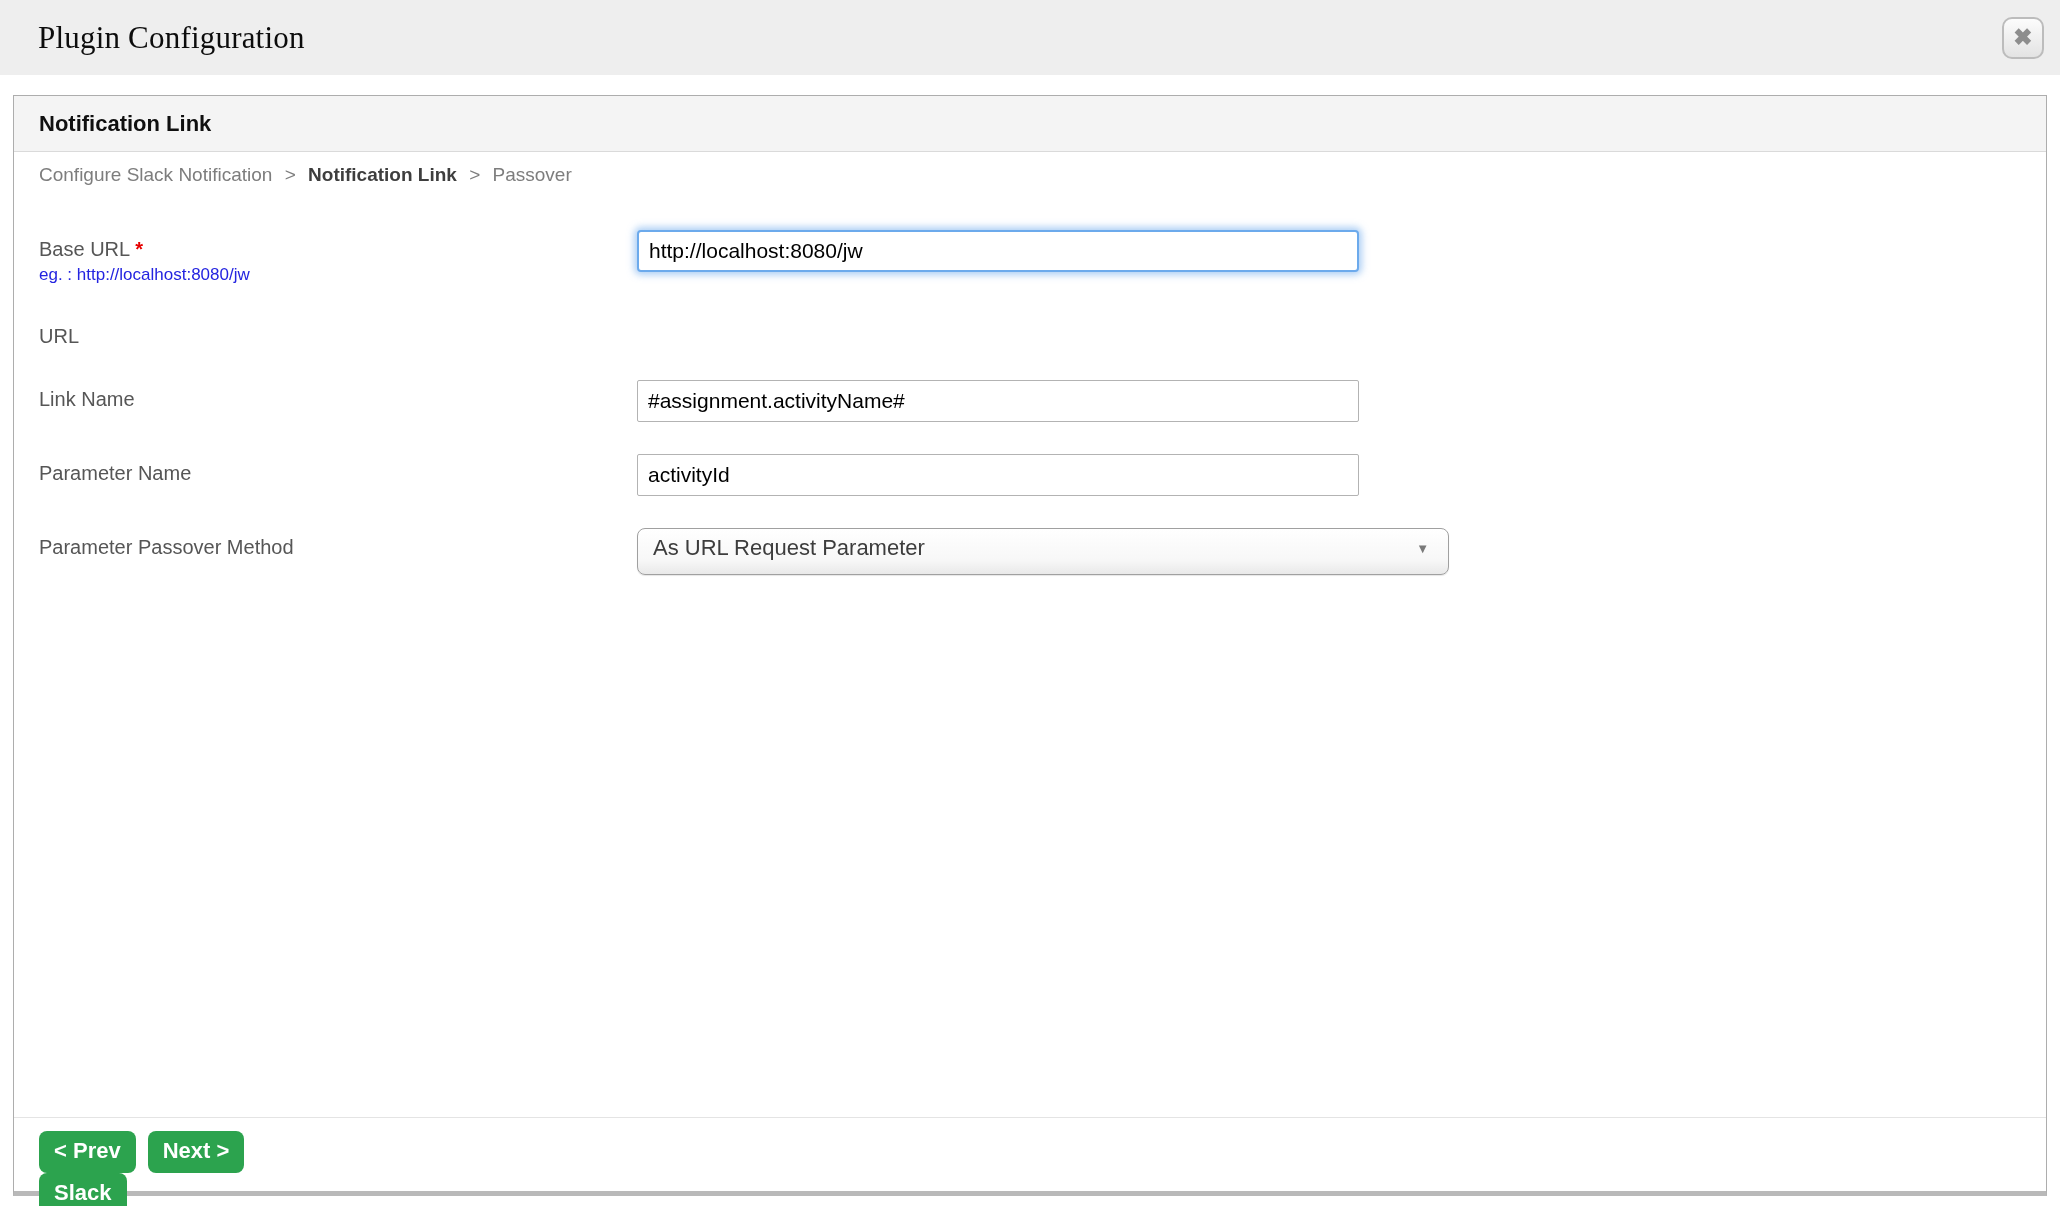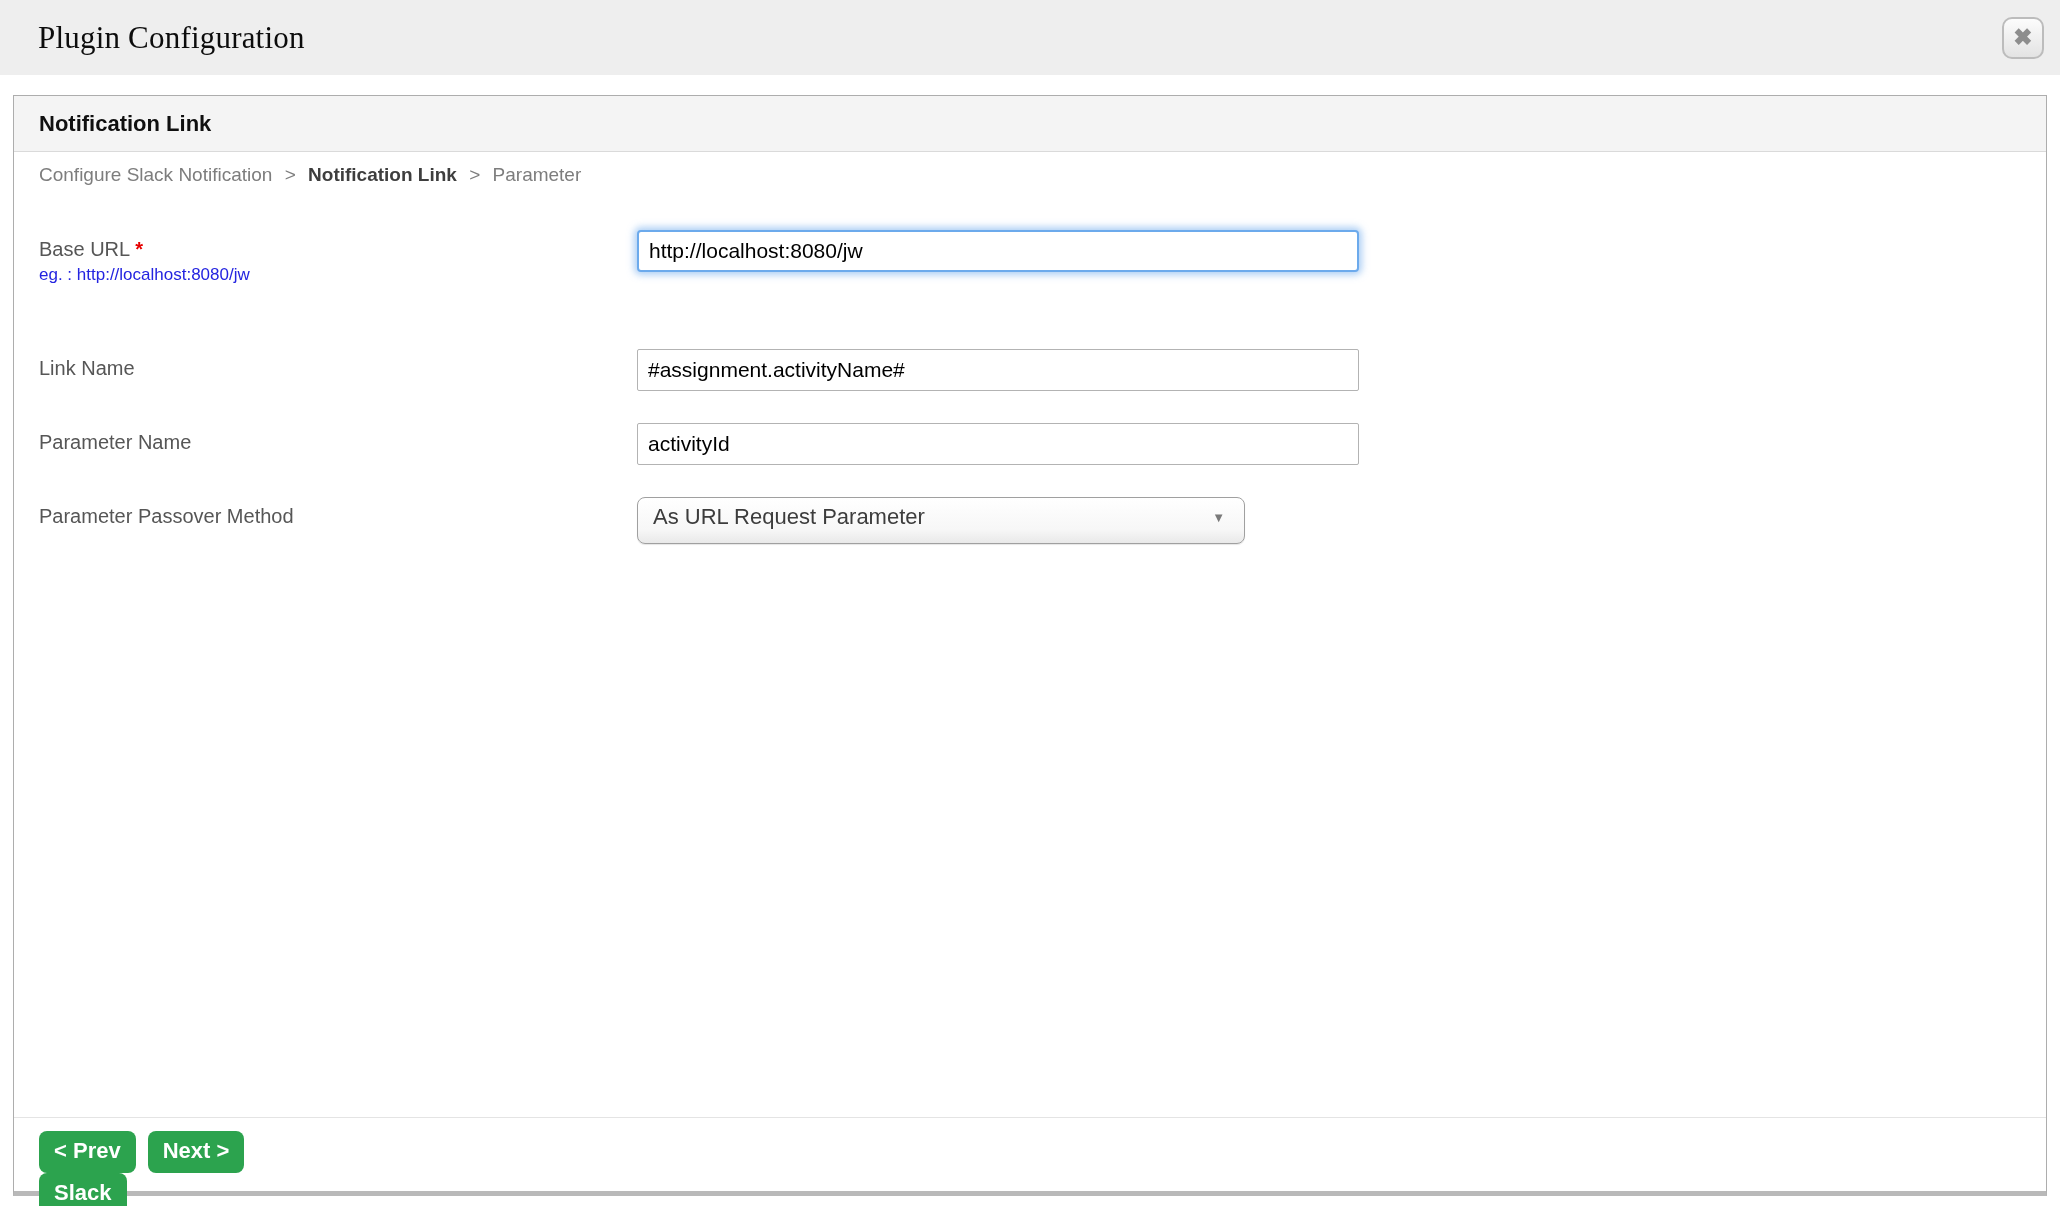--- a/index.html
+++ b/index.html
@@ -65,21 +65,21 @@
     font-size:21px; color:#000000;
     padding:0 10px;
   }
   .text-input.focused {
     border:2px solid #6caaec; border-radius:4px;
     box-shadow:0 0 7px 3px rgba(110,170,236,0.55);
     outline:none;
   }
 
   .select-box {
-    width:608px; height:47px;
+    width:812px; height:47px;
     border:1px solid #a0a0a0; border-radius:8px;
     background:linear-gradient(#ffffff 0%, #f7f7f7 70%, #e9e9e9 100%);
     box-shadow:0 1px 1px rgba(0,0,0,0.10);
     display:flex; align-items:center; justify-content:space-between;
     padding:0 19px 7px 15px;
     font-size:22px; color:#3d3d3d;
     cursor:pointer;
   }
   .select-caret { font-size:13px; color:#7a7a7a; }
 
@@ -114,32 +114,35 @@
 
   <div class="panel-header">Notification Link</div>
 
   <div class="panel-body">
 
     <div class="breadcrumb">
       <span>Configure Slack Notification</span>
       <span class="sep">&gt;</span>
       <span class="crumb-active">Notification Link</span>
       <span class="sep">&gt;</span>
-      <span>Parameter</span>
+      <span>Passover</span>
     </div>
 
     <div class="field-row">
       <div class="label-col">
         <div class="field-label"><span>Base URL</span><span class="required-mark">*</span></div>
         <div class="field-hint">eg. : http://localhost:8080/jw</div>
       </div>
       <input type="text" class="text-input focused" value="http://localhost:8080/jw" style="">
     </div>
 
     <div class="field-row">
+      <div class="label-col">
+        <div class="field-label">URL</div>
+      </div>
     </div>
 
     <div class="field-row">
       <div class="label-col">
         <div class="field-label">Link Name</div>
       </div>
       <input type="text" class="text-input" value="#assignment.activityName#" style="">
     </div>
 
     <div class="field-row">

